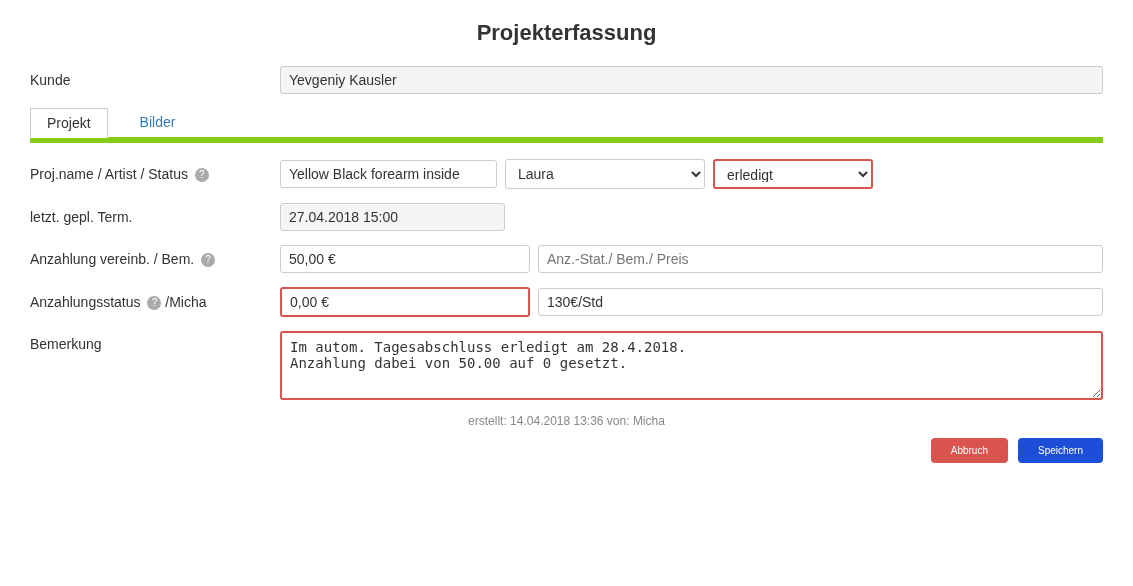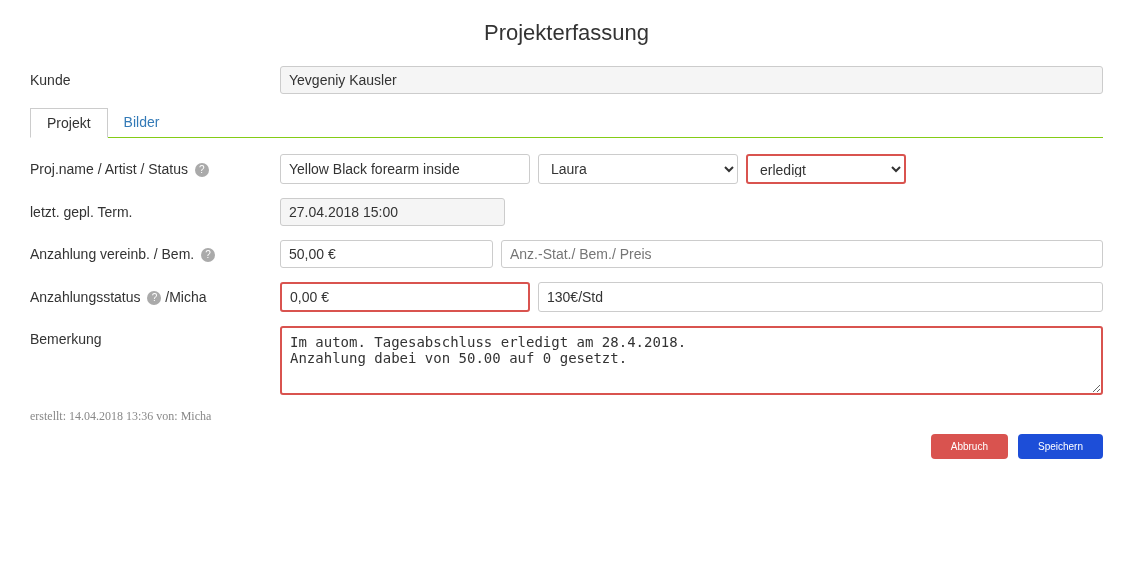--- a/index.html
+++ b/index.html
@@ -11,21 +11,21 @@
       width: 1133px;
       min-height: 586px;
     }
     .page-container {
       padding: 20px 30px;
       max-width: 1133px;
     }
     .page-title {
       text-align: center;
       font-size: 22px;
-      font-weight: normal;
+      font-weight: bold;
       margin-bottom: 20px;
       color: #333;
     }
     .form-row {
       display: flex;
       align-items: center;
       margin-bottom: 14px;
     }
     .form-label {
       width: 220px;
@@ -44,42 +44,43 @@
       text-align: center;
       line-height: 14px;
       cursor: pointer;
       margin-left: 3px;
       vertical-align: middle;
     }
     .form-controls {
       display: flex;
       flex: 1;
       gap: 8px;
+      align-items: center;
       padding-left: 30px;
     }
     input[type="text"], textarea, select {
       border: 1px solid #ccc;
       border-radius: 3px;
       padding: 5px 8px;
       font-size: 14px;
       color: #333;
       background: #fff;
       outline: none;
     }
     input[type="text"]:read-only, .field-readonly {
       background: #f5f5f5;
     }
     .input-short {
       width: 250px;
     }
     .tabs-row {
       display: flex;
-      gap: 0;
+      gap: 16px;
       margin-bottom: 16px;
-      border-bottom: 1px solid #84cc16;
+      border-bottom: 6px solid #84cc16;
     }
     .tab {
       padding: 6px 16px;
       border: 1px solid #ccc;
       border-bottom: none;
       cursor: pointer;
       font-size: 14px;
       background: #fff;
       color: #333;
     }
@@ -122,24 +123,24 @@
       cursor: pointer;
       color: #fff;
     }
     .btn-danger {
       background: #d9534f;
     }
     .btn-success {
       background: #1d4ed8;
     }
     .meta-text {
+      text-align: center;
       color: #888;
       font-size: 12px;
       margin-bottom: 8px;
-      font-family: Liberation Serif, serif;
     }
     .customer-input {
       flex: 1;
       background: #f5f5f5;
       border: 1px solid #ccc;
       border-radius: 3px;
       padding: 5px 8px;
       font-size: 14px;
       color: #333;
     }
@@ -187,21 +188,21 @@
     <div class="tab active">Projekt</div>
     <div class="tab link-style">Bilder</div>
   </div>
 
   <div class="form-row">
     <div class="form-label">
       <span>Proj.name / Artist / Status</span>
       <span class="help-icon">?</span>
     </div>
     <div class="form-controls">
-      <input type="text" class="input-short" style="width: 250px;" value="Yellow Black forearm inside">
+      <input type="text" class="input-short" style="width: 217px;" value="Yellow Black forearm inside">
       <select class="select-field">
         <option>Laura</option>
       </select>
       <select class="status-select">
         <option>erledigt</option>
       </select>
     </div>
   </div>
 
 
@@ -211,21 +212,21 @@
       <input type="text" class="date-input" style="background: rgb(245, 245, 245); width: 225px;" readonly="" value="27.04.2018 15:00">
     </div>
   </div>
 
   <div class="form-row">
     <div class="form-label">
       <span>Anzahlung vereinb. / Bem.</span>
       <span class="help-icon">?</span>
     </div>
     <div class="form-controls">
-      <input type="text" class="anzahlung-input" style="width: 213px;" value="50,00 €">
+      <input type="text" class="anzahlung-input" style="width: 250px;" value="50,00 €">
       <input type="text" class="bem-input" placeholder="Anz.-Stat./ Bem./ Preis" style="">
     </div>
   </div>
 
   <div class="form-row">
     <div class="form-label">
       <span>Anzahlungsstatus</span>
       <span class="help-icon">?</span>
       <span>/Micha</span>
     </div>

